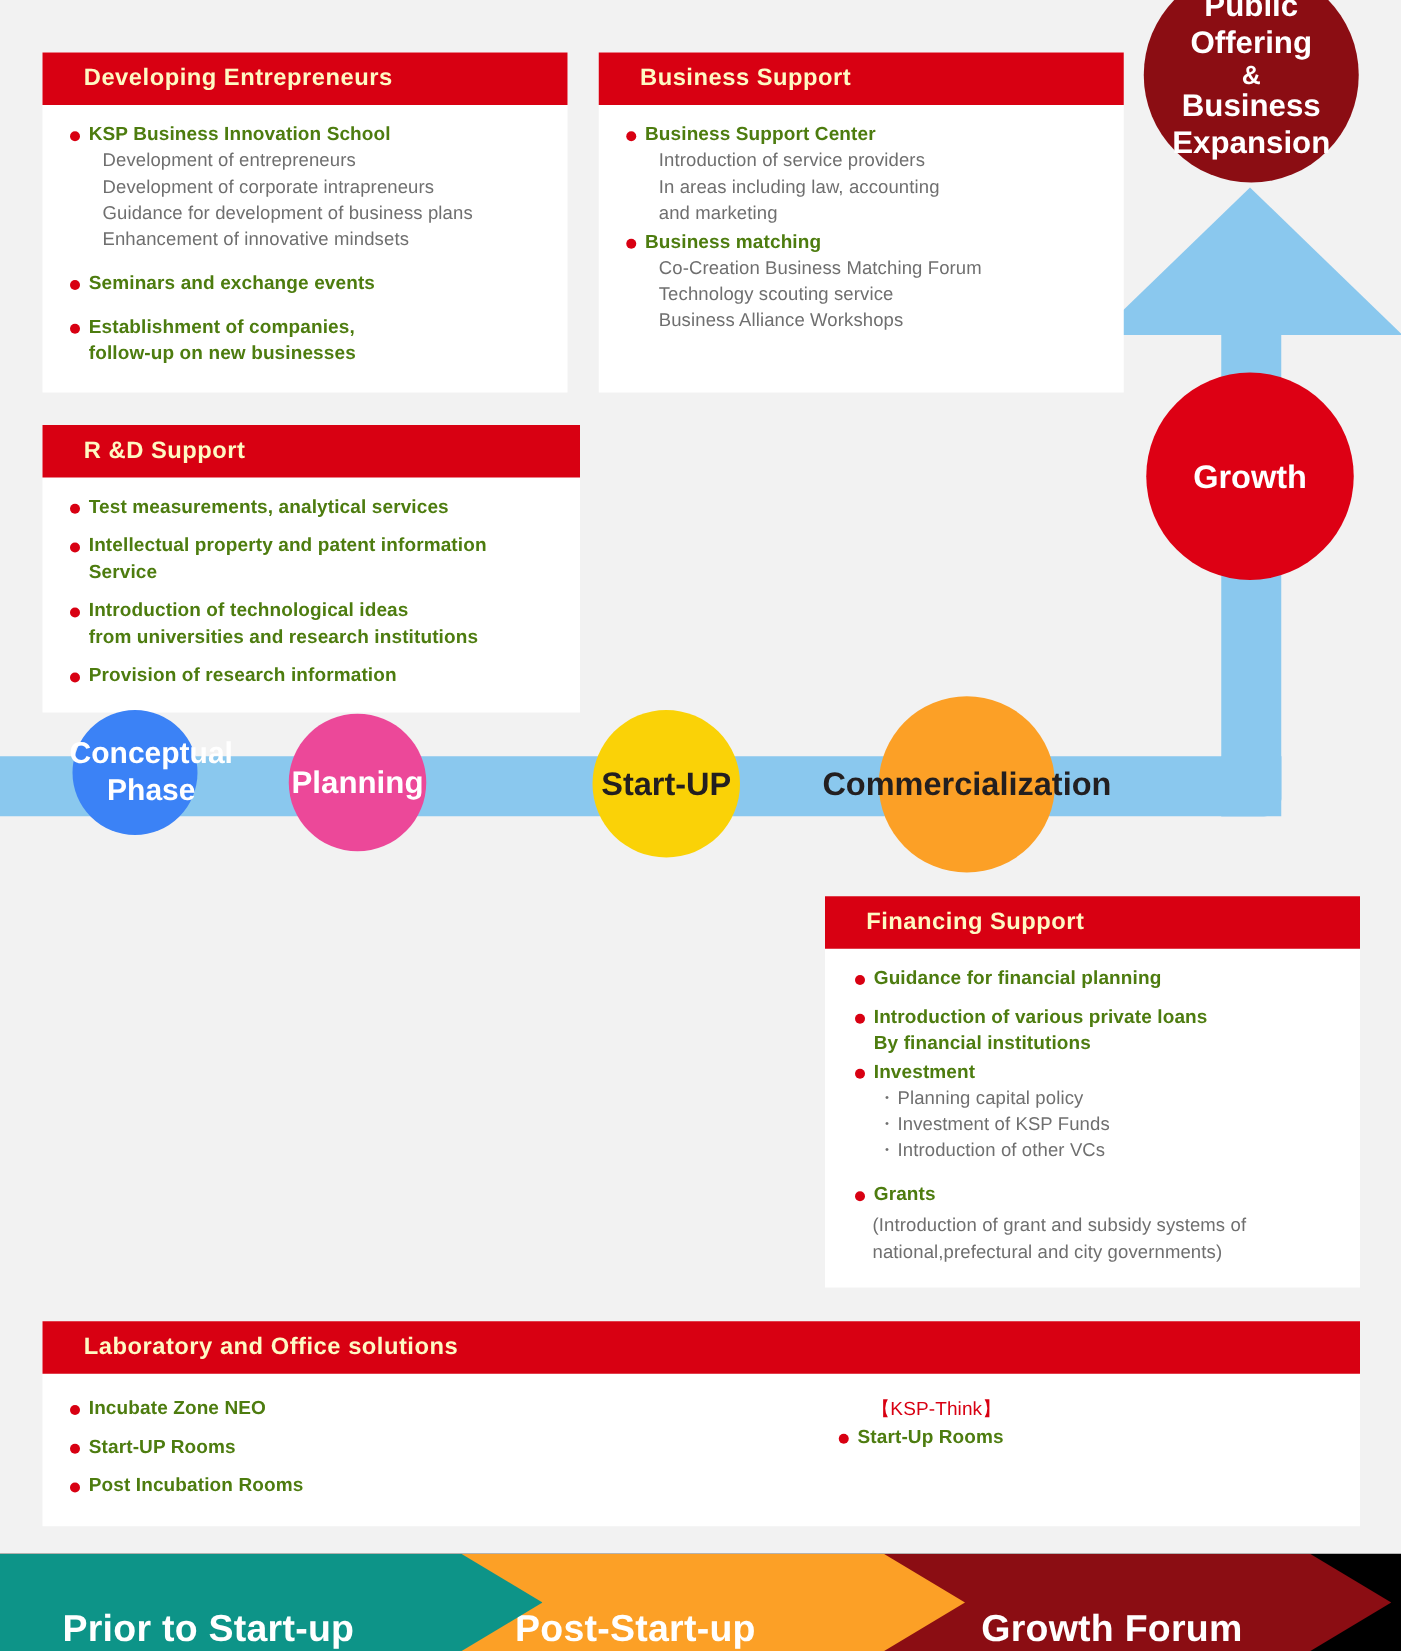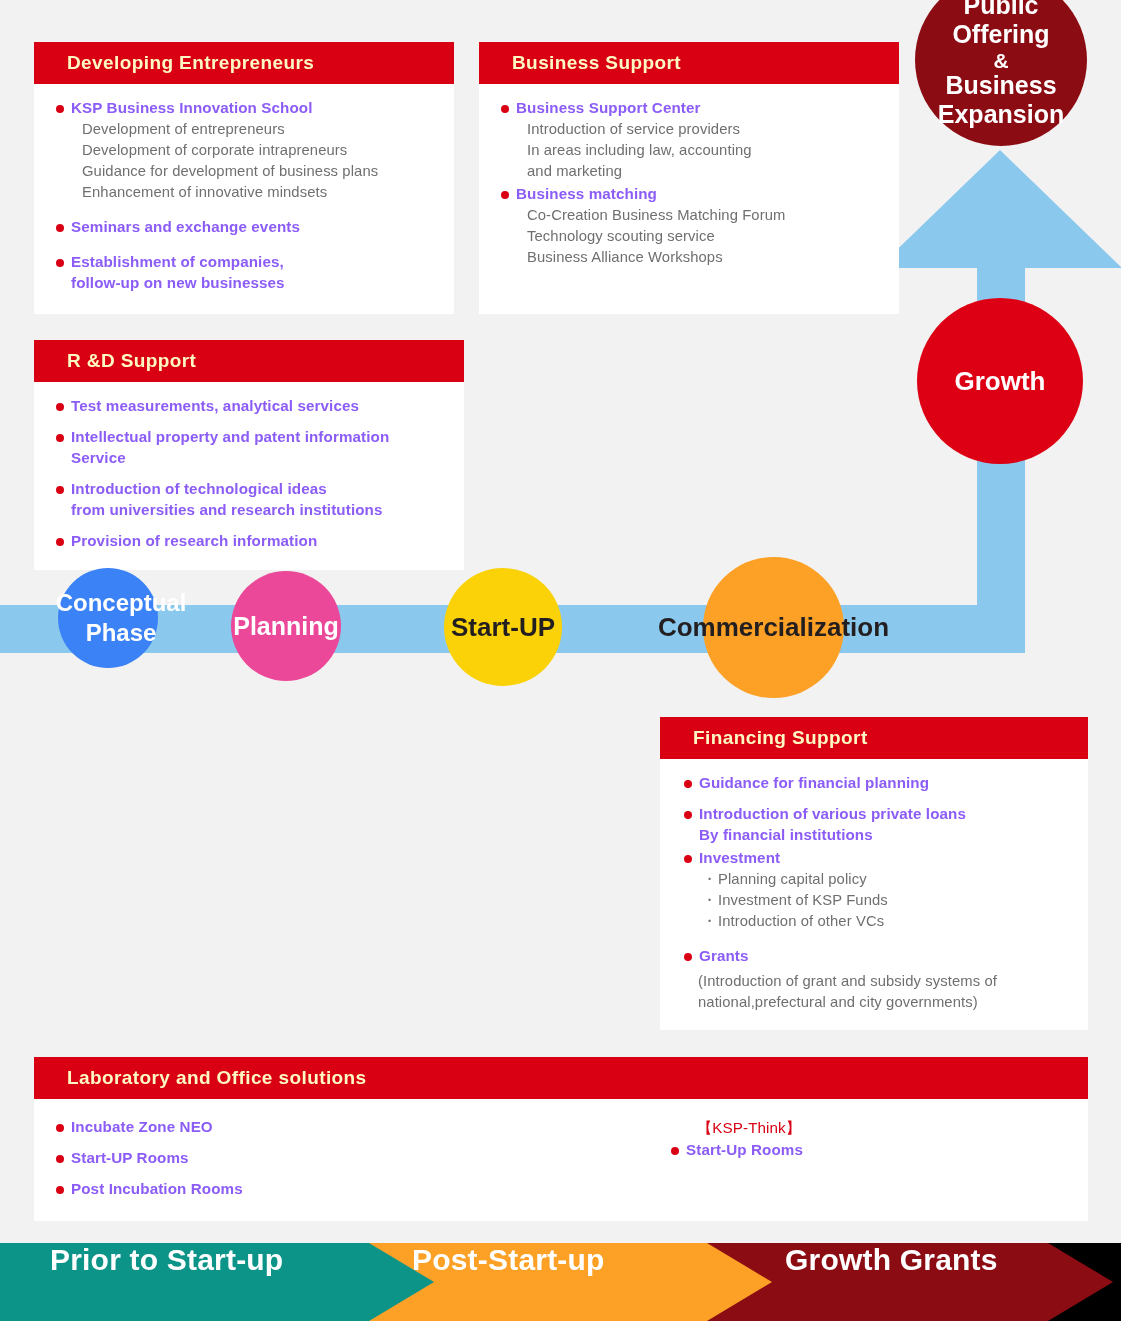--- a/index.html
+++ b/index.html
@@ -41,21 +41,21 @@
 
   
   .item {
     position: relative;
     margin-bottom: 2px;
   }
   .item + .item { margin-top: 2px; }
   .bullet-line {
     position: relative;
     padding-left: 17px;
-    color: #8b5cf6;
+    color: #4d7c0f;
     font-size: 15.2px;
     font-weight: bold;
     line-height: 1.38;
     letter-spacing: .1px;
   }
   .bullet-line::before {
     content: "";
     position: absolute;
     left: 2px;
     top: 7px;
@@ -117,21 +117,21 @@
     top: 1243px;
     width: 1121px;
     height: 78px;
     background: #000000;
   }
   .chev {
     position: absolute;
     top: 0;
     height: 78px;
     display: flex;
-    align-items: flex-start;
+    align-items: flex-end;
     color: #ffffff;
     font-size: 30px;
     font-weight: bold;
     letter-spacing: .2px;
   }
   .chev span { position: relative; z-index: 2; }
 </style>
 </head>
 <body>
 
@@ -213,21 +213,21 @@
     <div style="position:absolute; width:210px; left:-42px; top:20px; text-align:center;">
       <span style="color:#ffffff; font-size:24px; font-weight:bold; line-height:1.25;">Conceptual</span>
       <span style="color:#ffffff; font-size:24px; font-weight:bold; line-height:1.25;">Phase</span>
     </div>
   </div>
 
   <div class="circle" style="left:231px; top:571px; width:110px; height:110px; background:#ec4899;">
     <span style="color:#ffffff; font-size:25px; font-weight:bold;">Planning</span>
   </div>
 
-  <div class="circle" style="left:444px; top:568px; width:118px; height:118px; background:#fad207;">
+  <div class="circle" style="left:474px; top:568px; width:118px; height:118px; background:#fad207;">
     <span style="color:#231f20; font-size:26px; font-weight:bold;">Start-UP</span>
   </div>
 
   <div class="circle" style="left:917px; top:298px; width:166px; height:166px; background:#dd0014;">
     <span style="color:#ffffff; font-size:26px; font-weight:bold;">Growth</span>
   </div>
 
   <div class="circle" style="left:703px; top:557px; width:141px; height:141px; background:#fca026;">
     <span style="color:#231f20; font-size:26px; font-weight:bold;">Commercialization</span>
   </div>
@@ -289,21 +289,21 @@
         </div>
       </div>
     </div>
   </div>
 
   <div class="phasebar">
 
     <div class="chev" style="left:0px; width:1113px; background:#8b0d13;
                 clip-path: polygon(0 0, 1048px 0, 1113px 50%, 1048px 100%, 0 100%);
                 padding-left:785px; box-sizing:border-box;">
-      <span>Growth Grants</span>
+      <span>Growth Forum</span>
     </div>
 
     <div class="chev" style="left:0px; width:772px; background:#fca026;
                 clip-path: polygon(0 0, 707px 0, 772px 50%, 707px 100%, 0 100%);
                 padding-left:412px; box-sizing:border-box;">
       <span>Post-Start-up</span>
     </div>
 
     <div class="chev" style="left:0px; width:434px; background:#0d9488;
                 clip-path: polygon(0 0, 369px 0, 434px 50%, 369px 100%, 0 100%);

